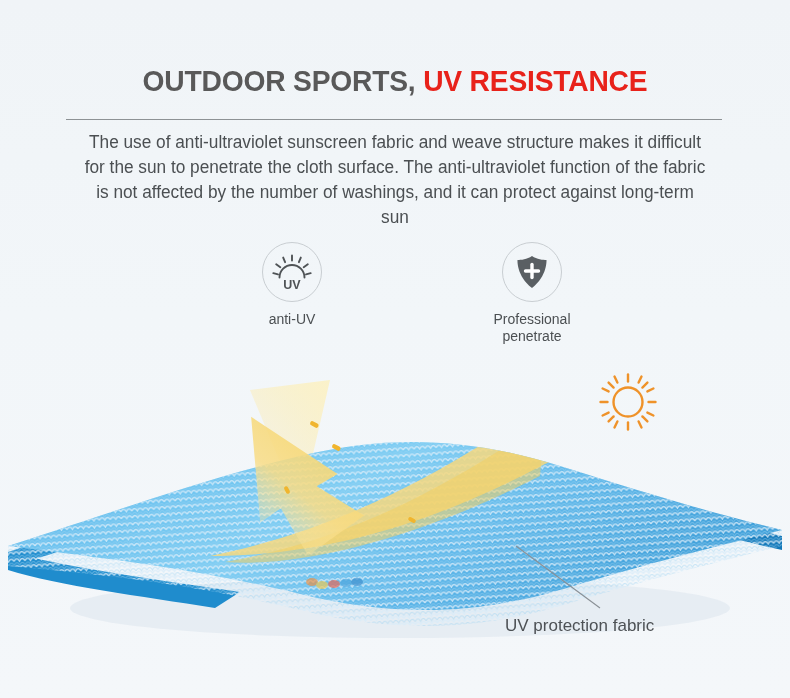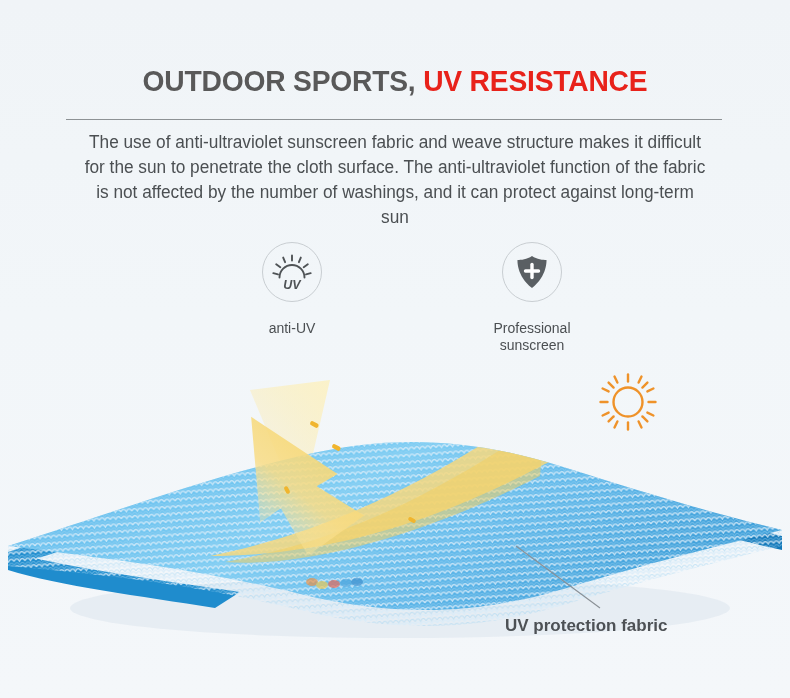--- a/index.html
+++ b/index.html
@@ -49,37 +49,36 @@
   .features{
     position:absolute;left:232px;top:242px;width:360px;
     display:flex;justify-content:space-between;align-items:flex-start;
   }
   .feature{width:120px;display:flex;flex-direction:column;align-items:center;}
   .fcircle{
     width:58px;height:58px;border-radius:50%;
     border:1px solid #c9ced2;
     display:flex;align-items:center;justify-content:center;
     background:transparent;
-    font-style:italic;
   }
   .flabel{
-    margin-top:18px;
+    margin-top:9px;
     font-size:14px;color:#4b4f52;text-align:center;line-height:17px;
   }
 
   
   .sun{position:absolute;left:592px;top:372px;width:72px;height:60px;}
 
   
   .illus{position:absolute;left:0;top:360px;width:790px;height:290px;}
 
   
   .caption{
     position:absolute;left:505px;top:616px;
-    font-size:17px;color:#4d5155;white-space:nowrap;font-weight:bold;
+    font-size:17px;color:#4d5155;white-space:nowrap;
   }
 </style>
 </head>
 <body>
 
 <div class="page"></div>
 
 <div class="heading">
   <span class="h-gray">OUTDOOR SPORTS,</span><span class="h-red"> UV RESISTANCE</span>
 </div>
@@ -114,21 +113,21 @@
     <div class="fcircle">
       <svg width="46" height="46" viewBox="0 0 46 46">
         <path d="M23 7 C18 10.5 12 11 8.5 11 C8.5 11 7.5 27 23 39 C38.5 27 37.5 11 37.5 11 C34 11 28 10.5 23 7 Z" fill="#5a5f63"></path>
         <g stroke="#ffffff" stroke-width="3.4" stroke-linecap="round">
           <line x1="23" y1="15.5" x2="23" y2="28.5"></line>
           <line x1="16.5" y1="22" x2="29.5" y2="22"></line>
         </g>
       </svg>
     </div>
     <div class="flabel" style="white-space:pre-line">Professional
-sunscreen</div>
+penetrate</div>
   </div>
 
 </div>
 
 <div class="sun">
   <svg width="72" height="60" viewBox="0 0 72 60">
     <g stroke="#ef9229" stroke-width="2.4" fill="none" stroke-linecap="round">
       <circle cx="36" cy="30" r="14.5"></circle>
       <line x1="36" y1="2.5" x2="36" y2="9.5"></line>
       <line x1="36" y1="50.5" x2="36" y2="57.5"></line>

